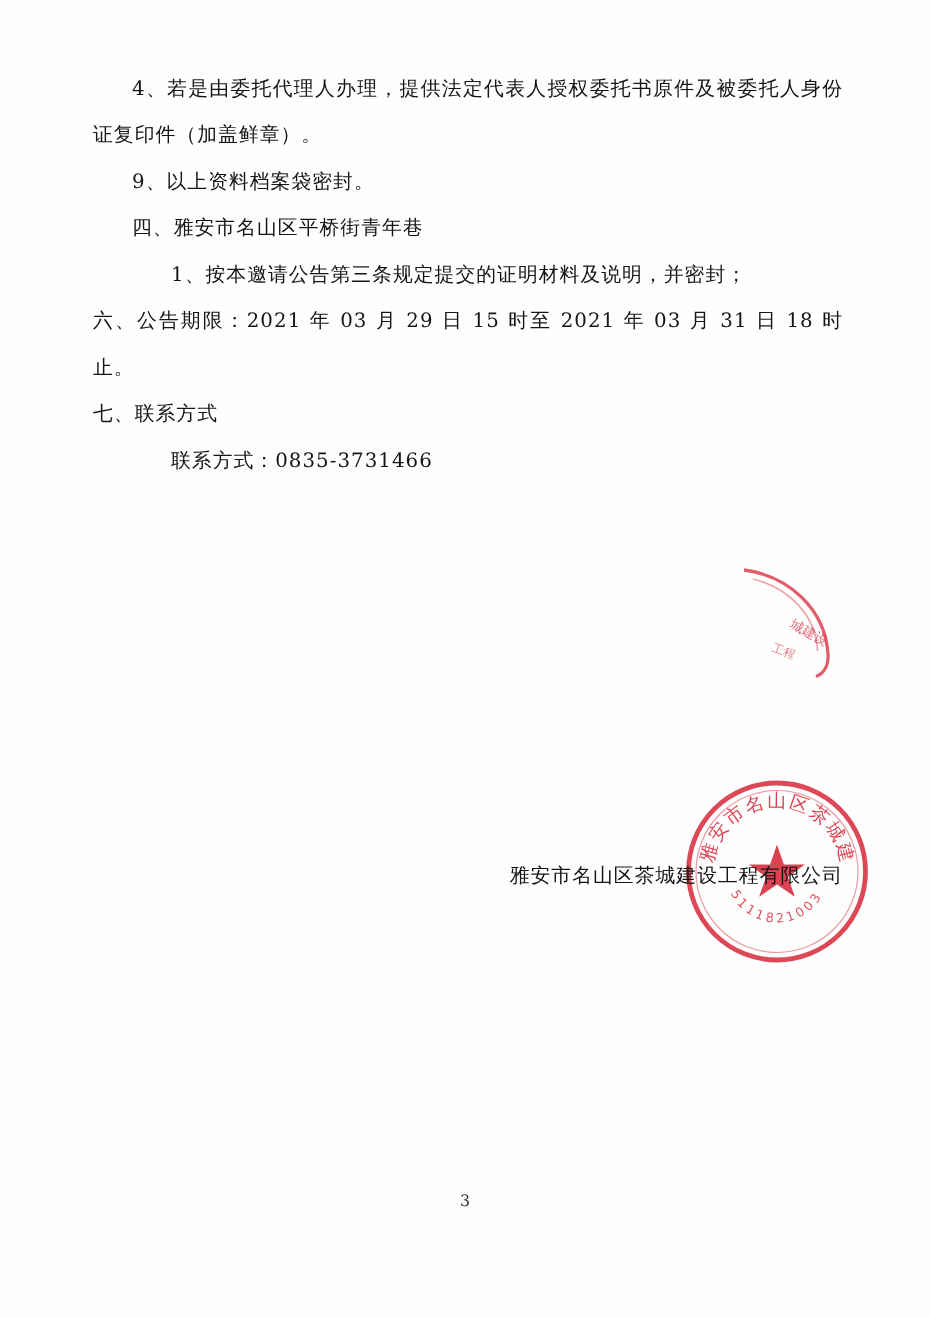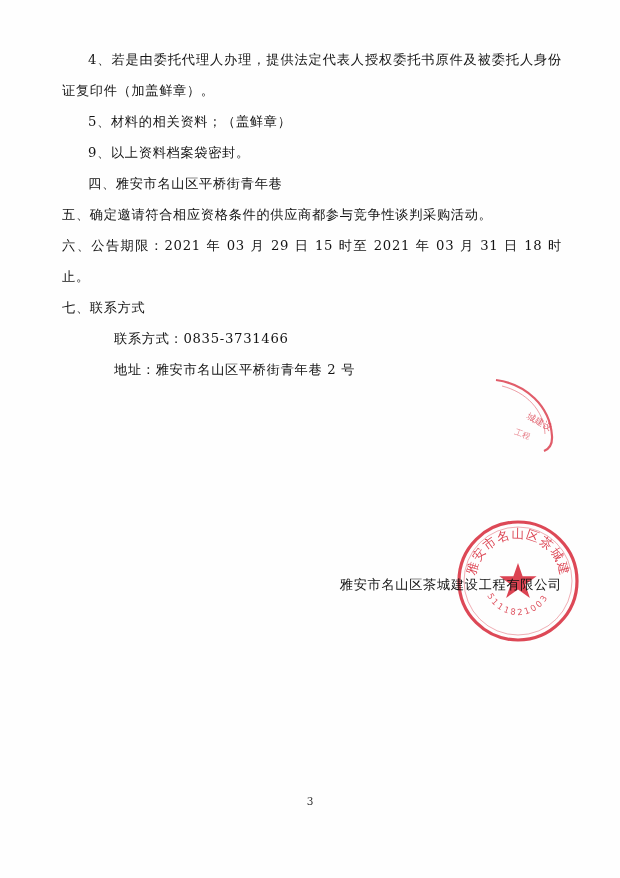--- a/index.html
+++ b/index.html
@@ -84,28 +84,26 @@
   }
   .stamp svg { display: block; width: 100%; height: 100%; }
 </style>
 </head>
 <body>
 
 <div class="page">
 
   <div class="body-text">
     <p class="para ind-1">4、若是由委托代理人办理，提供法定代表人授权委托书原件及被委托人身份证复印件（加盖鲜章）。</p>
-    <p class="para ind-1">5、材料的相关资料；（盖鲜章）</p>
     <p class="para ind-1">9、以上资料档案袋密封。</p>
     <p class="para ind-1">四、雅安市名山区平桥街青年巷</p>
-    <p class="para ind-0">五、确定邀请符合相应资格条件的供应商都参与竞争性谈判采购活动。</p>
+    <p class="para ind-2">1、按本邀请公告第三条规定提交的证明材料及说明，并密封；</p>
     <p class="para ind-0">六、公告期限：2021 年 03 月 29 日 15 时至 2021 年 03 月 31 日 18 时止。</p>
     <p class="para ind-0">七、联系方式</p>
     <p class="para ind-2">联系方式：0835-3731466</p>
-    <p class="para ind-2">地址：雅安市名山区平桥街青年巷 2 号</p>
   </div>
 
   <div class="stamp stamp-small">
     <svg viewBox="0 0 68 74">
       <path d="M4 2 C34 6 58 28 60 58 C60.5 66 57 71 52 73" fill="none" stroke="#d4182a" stroke-width="2.2" opacity="0.85"></path>
       <path d="M10 8 C34 14 52 32 53 56" fill="none" stroke="#d4182a" stroke-width="1" opacity="0.5"></path>
       <text x="34" y="40" fill="#d4182a" font-size="9" font-family="'DejaVu Serif', serif" transform="rotate(28 34 40)" opacity="0.8">城建设</text>
       <text x="22" y="56" fill="#d4182a" font-size="8" font-family="'DejaVu Serif', serif" transform="rotate(20 22 56)" opacity="0.7">工程</text>
     </svg>
   </div>

